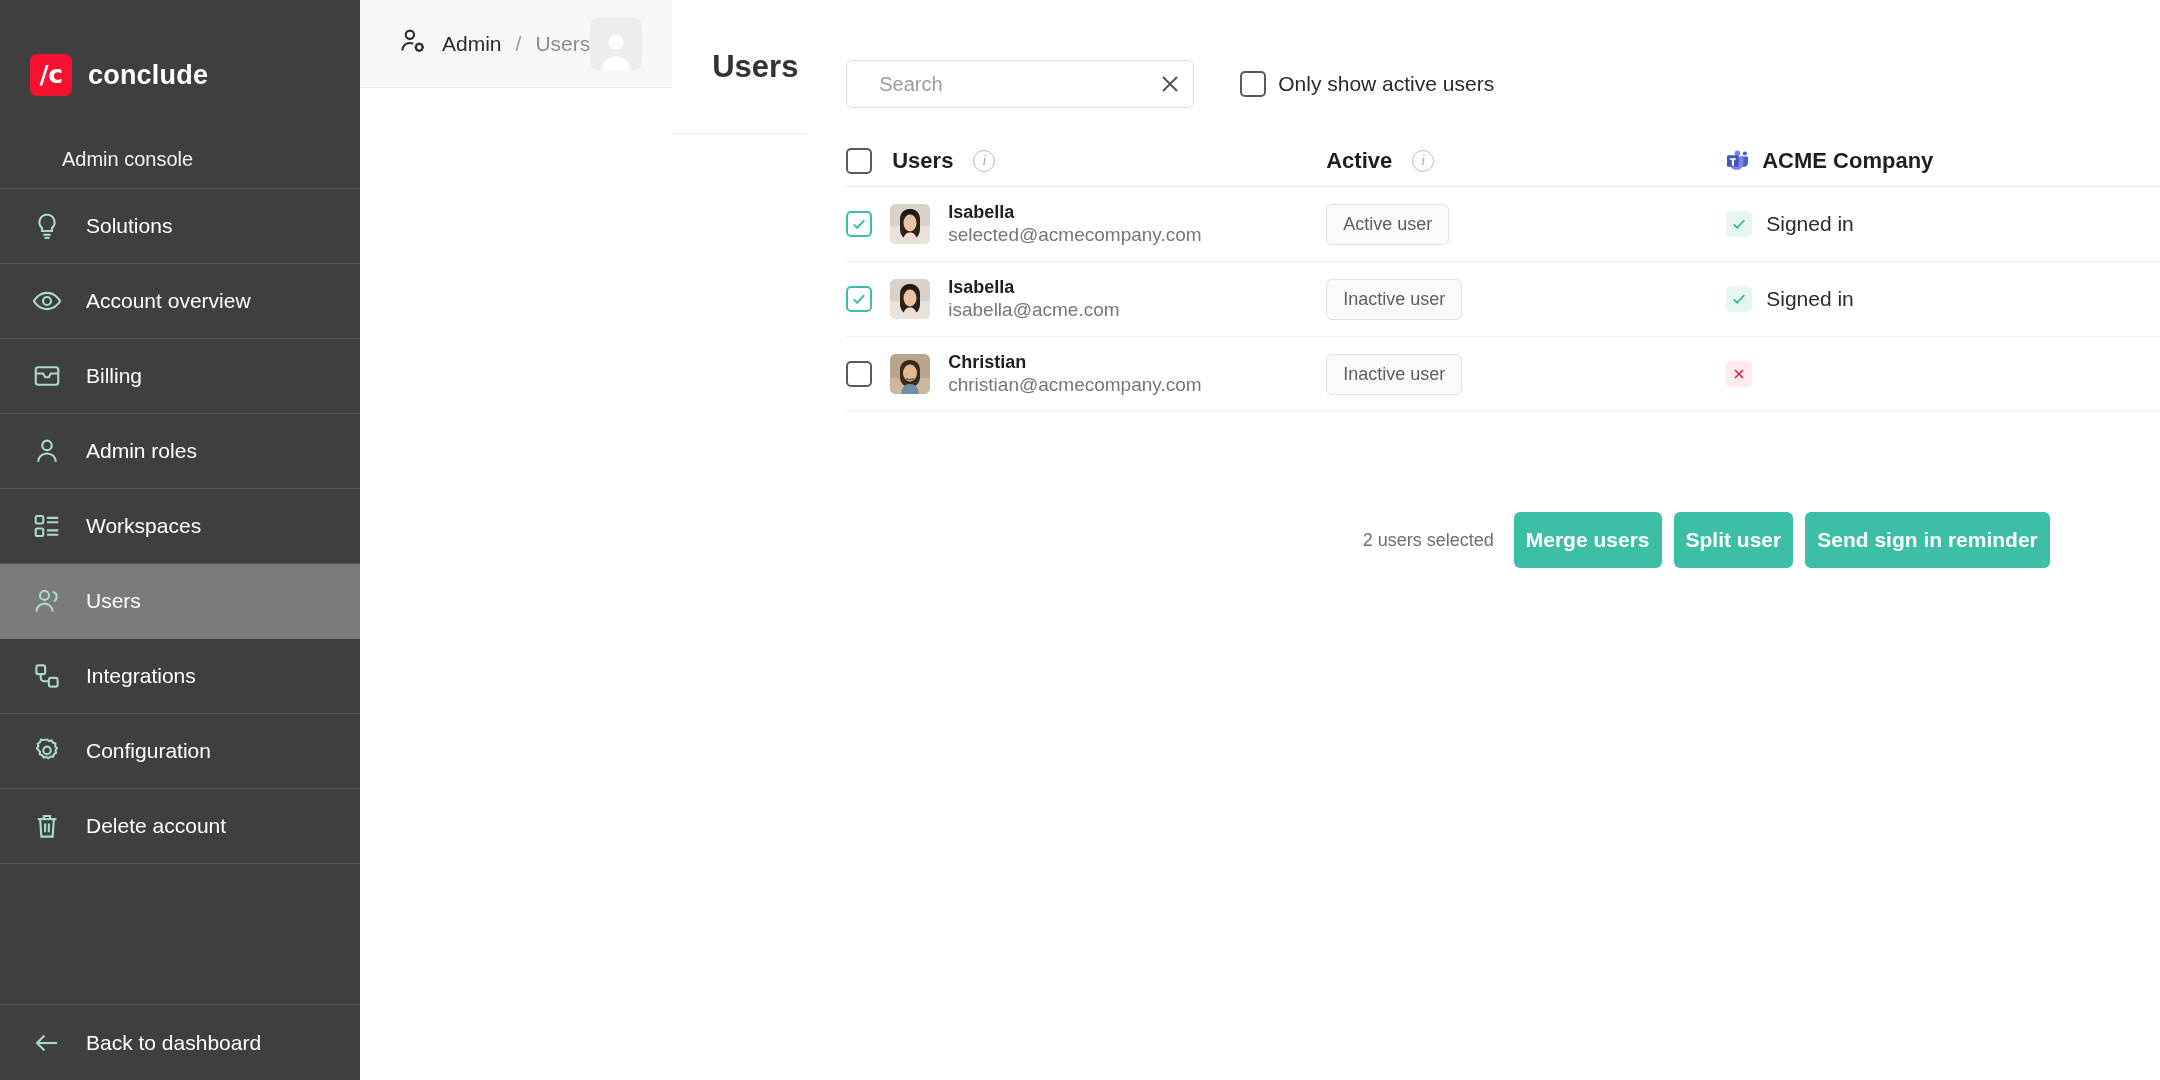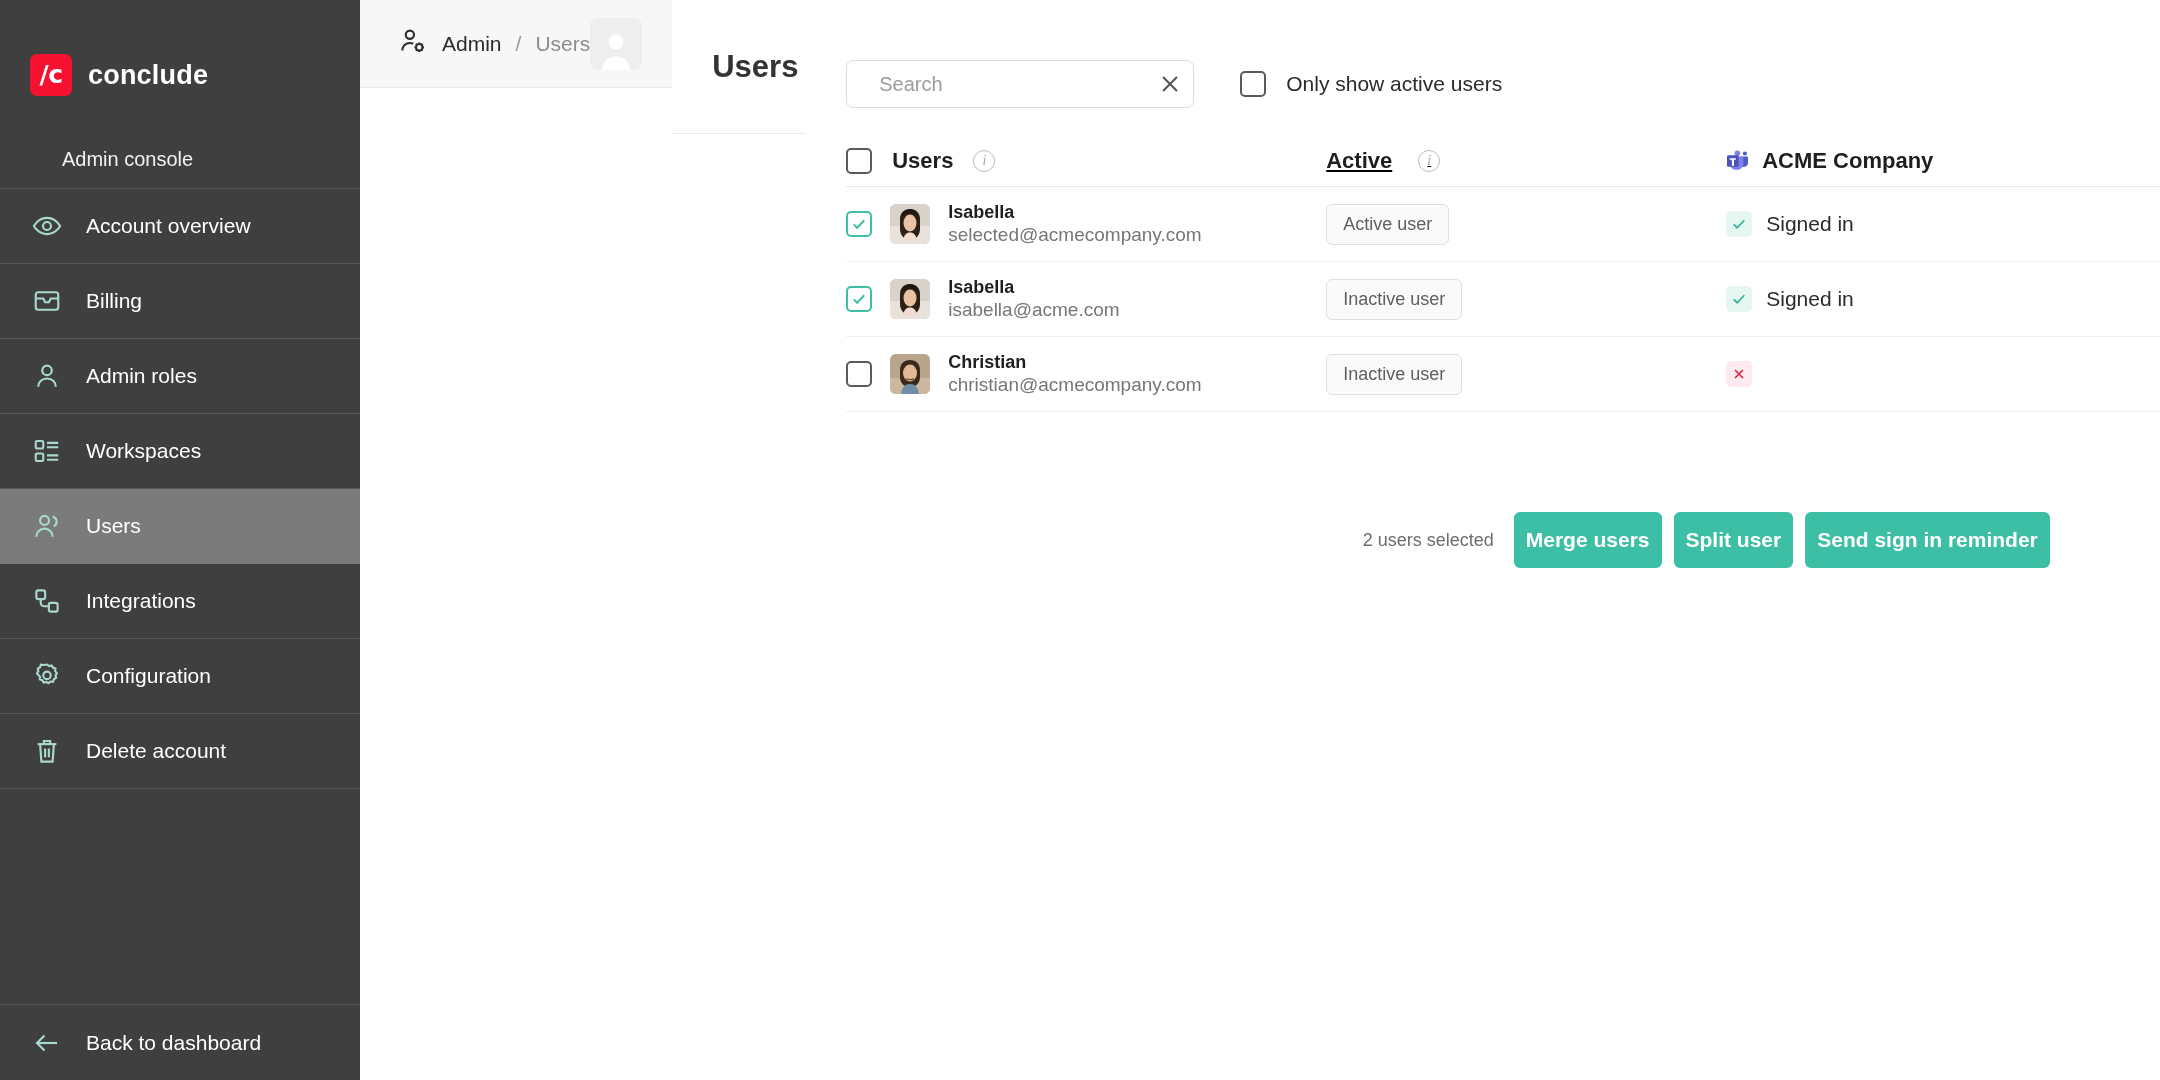--- a/index.html
+++ b/index.html
@@ -83,37 +83,37 @@
   }
   .search-box svg.mag { width: 22px; height: 22px; stroke: #555; fill: none; stroke-width: 2.2; }
   .search-input {
     flex: 1 1 auto; border: none; outline: none; font-size: 20px;
     color: #333; font-family: "Liberation Sans", sans-serif; background: transparent;
   }
   .search-input::placeholder { color: #9b9b9b; }
   .clear-x { width: 24px; height: 24px; cursor: pointer; }
   .clear-x svg { width: 24px; height: 24px; stroke: #555; stroke-width: 2; fill: none; }
 
-  .cb-row { display: flex; align-items: center; gap: 20px; }
+  .cb-row { display: flex; align-items: center; gap: 12px; }
   .cb {
     width: 26px; height: 26px; border: 2px solid #5a5a5a; border-radius: 5px;
     background: #fff; flex: 0 0 26px; display: flex; align-items: center; justify-content: center;
     cursor: pointer;
   }
   .cb.checked { border-color: #3cbfa5; }
   .cb.checked svg { width: 18px; height: 18px; stroke: #3cbfa5; stroke-width: 2.6; fill: none; }
   .cb-label { font-size: 21px; color: #2b2b2b; }
 
   
   .tbl { width: 1720px; }
   .thead {
     display: flex; align-items: flex-end; border-bottom: 1px solid #e8e8e8; padding-bottom: 12px;
   }
   .col-users  { width: 480px; display: flex; align-items: center; gap: 20px; }
-  .col-active { width: 400px; display: flex; align-items: center; gap: 26px; text-decoration: underline; }
+  .col-active { width: 400px; display: flex; align-items: center; gap: 20px; }
   .col-teams  { width: 520px; display: flex; align-items: center; gap: 12px; }
   .col-slack  { width: 320px; display: flex; align-items: center; gap: 12px; }
   .th-text { font-size: 22px; font-weight: 700; color: #1f1f1f; }
   .info-i {
     width: 22px; height: 22px; border-radius: 50%; border: 1.5px solid #bdbdbd;
     color: #a8a8a8; font-size: 14px; font-style: italic;
     display: flex; align-items: center; justify-content: center;
     font-family: "Liberation Serif", serif; cursor: pointer; flex: 0 0 22px;
   }
   .brand-mini { width: 24px; height: 24px; flex: 0 0 24px; }
@@ -177,20 +177,30 @@
 
   <aside class="sidebar">
     <div class="brand">
       <div class="brand-logo">/c</div>
       <div class="brand-name">conclude</div>
     </div>
     <div class="console-label">Admin console</div>
 
     <nav class="nav">
 
+      <div class="nav-item">
+        <span class="nav-icon">
+          <svg viewBox="0 0 24 24">
+              <path d="M12 3a6 6 0 0 0-4 10.5V16h8v-2.5A6 6 0 0 0 12 3z"></path>
+              <path d="M9 19h6"></path>
+              <path d="M10 21.5h4"></path>
+            </svg>
+        </span>
+        <span>Solutions</span>
+      </div>
 
       <div class="nav-item">
         <span class="nav-icon">
           <svg viewBox="0 0 24 24">
               <path d="M1.5 12S5 5.5 12 5.5 22.5 12 22.5 12 19 18.5 12 18.5 1.5 12 1.5 12z"></path>
               <circle cx="12" cy="12" r="3.2"></circle>
             </svg>
         </span>
         <span>Account overview</span>
       </div>

